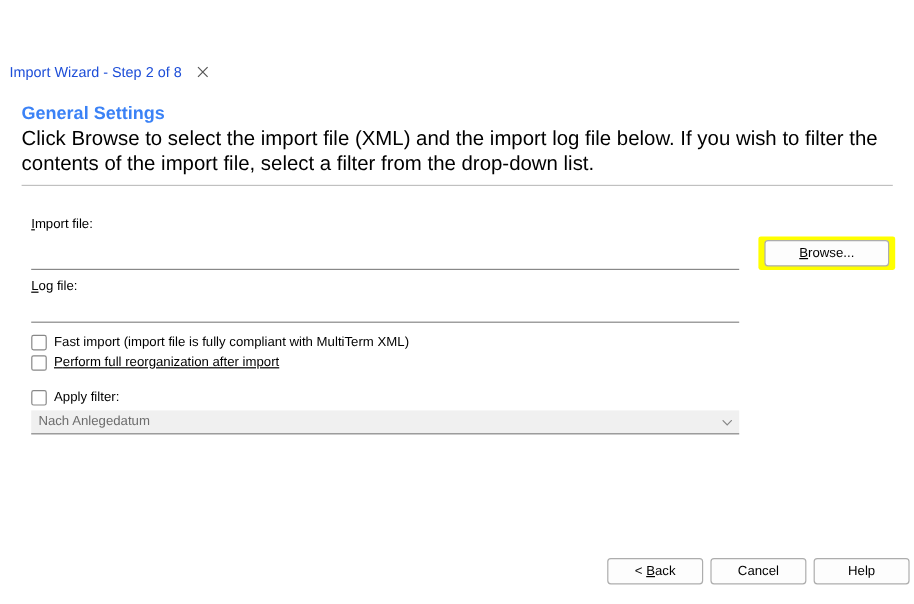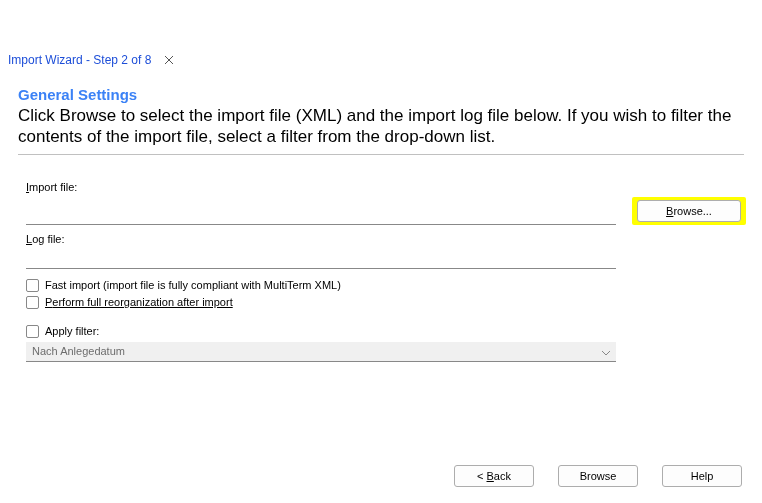--- a/index.html
+++ b/index.html
@@ -27,21 +27,21 @@
 
     .checkbox-row { display: flex; align-items: center; gap: 6px; margin-top: 10px; }
     .checkbox-row + .checkbox-row { margin-top: 4px; text-decoration: underline; }
     .checkbox { width: 13px; height: 13px; border: 1px solid #888; border-radius: 2px; background: #fff; flex-shrink: 0; }
 
     .filter-section { margin-top: 16px; }
     .select-wrap { margin-top: 4px; position: relative; width: 590px; }
     .select { width: 100%; height: 20px; border: none; border-bottom: 1px solid #888; background: #f0f0f0; color: #6d6d6d; font-size: 11px; padding: 0 20px 0 6px; display: flex; align-items: center; }
     .select-caret { position: absolute; right: 6px; top: 50%; transform: translateY(-50%); color: #888; }
 
-    .footer { position: absolute; left: 16px; right: 0; bottom: 0; height: 44px; display: flex; align-items: center; justify-content: flex-end; gap: 24px; padding: 0 20px 10px 0; }
+    .footer { position: absolute; left: 16px; right: 0; bottom: 0; height: 44px; display: flex; align-items: center; justify-content: flex-end; gap: 6px; padding: 0 4px 10px 0; }
     .footer .btn { min-width: 80px; }
   </style>
 </head>
 <body>
 
 <div class="titlebar">
   <span>Import Wizard - Step 2 of 8</span>
   <div class="close">
     <svg viewBox="0 0 10 10">
         <path d="M1 1 L9 9 M9 1 L1 9" stroke="#555" stroke-width="1" fill="none"></path>
@@ -93,15 +93,15 @@
             </svg>
         </span>
       </div>
     </div>
 
   </div>
 </div>
 
 <div class="footer">
   <button class="btn"><span>&lt; </span><span class="ul">B</span><span>ack</span></button>
-  <button class="btn">Browse</button>
+  <button class="btn">Cancel</button>
   <button class="btn">Help</button>
 </div>
 
 </body></html>

